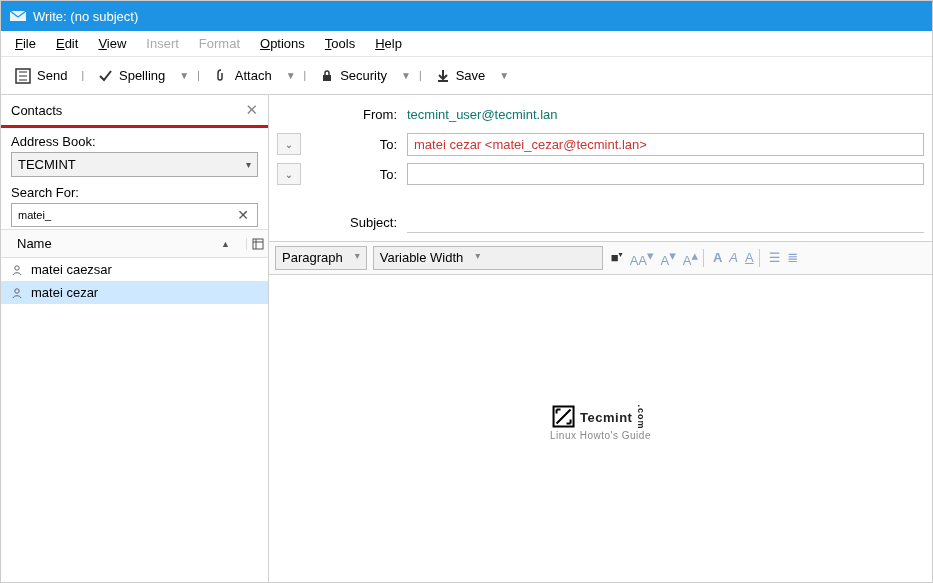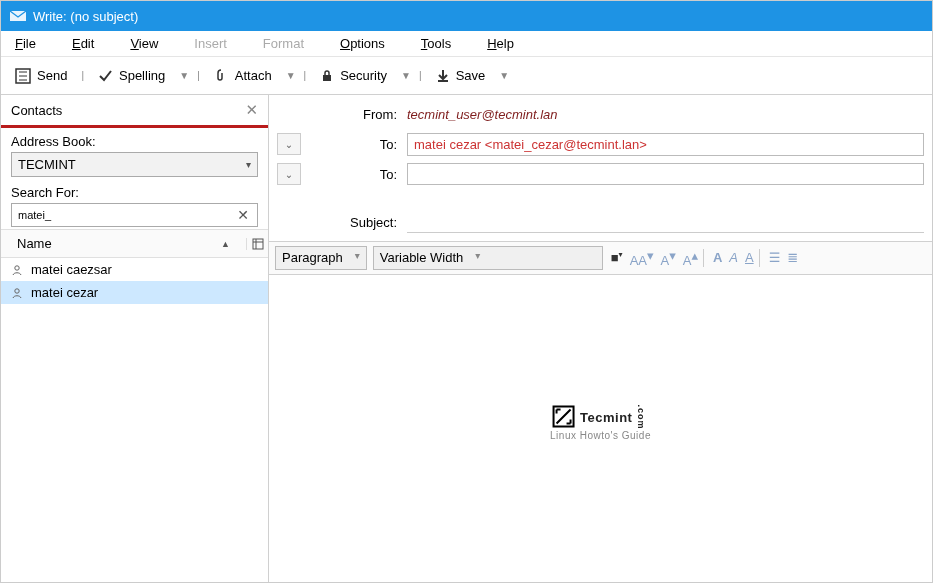--- a/index.html
+++ b/index.html
@@ -2,21 +2,21 @@
 <html><head>
 <meta charset="utf-8">
 <style>
 * { box-sizing: border-box; margin: 0; padding: 0; font-family: "Segoe UI", Tahoma, sans-serif; font-size: 13px; }
 body { width: 933px; height: 583px; background: #fff; overflow: hidden; border: 1px solid #ccc; }
 
 .titlebar { height: 30px; background: #1e93e4; color: #fff; display: flex; align-items: center; padding: 0 8px; }
 .titlebar .icon { margin-right: 6px; }
 .titlebar .title { font-size: 13px; }
 
-.menubar { height: 26px; display: flex; align-items: center; padding: 0 6px; gap: 20px; border-bottom: 1px solid #e5e5e5; }
+.menubar { height: 26px; display: flex; align-items: center; padding: 0 6px; gap: 4px; border-bottom: 1px solid #e5e5e5; }
 .menubar span { padding: 3px 8px; cursor: default; }
 .menubar .disabled { color: #aaa; }
 .menubar u { text-decoration: underline; }
 
 .toolbar { height: 38px; display: flex; align-items: center; padding: 0 6px; gap: 4px; border-bottom: 1px solid #d0d0d0; }
 .tbtn { display: inline-flex; align-items: center; padding: 4px 8px; gap: 6px; cursor: default; font-size: 14px; text-align: right; }
 .tsep { color: #888; padding: 0 2px; font-size: 10px; }
 
 .content { display: flex; height: calc(100% - 94px); }
 
@@ -38,21 +38,21 @@
 .list-body { flex: 1; overflow: auto; }
 .list-item { display: flex; align-items: center; padding: 4px 10px; gap: 6px; }
 .list-item.selected { background: #cde8ff; }
 .list-item .picon { width: 14px; display: inline-block; }
 
 .main { flex: 1; display: flex; flex-direction: column; }
 .hdrs { display: flex; flex-direction: column; padding: 4px 0; }
 .hdr-row { display: flex; align-items: center; padding: 3px 8px; min-height: 30px; }
 .hdr-label { width: 130px; text-align: right; padding-right: 10px; font-size: 13px; display: flex; align-items: center; justify-content: flex-end; gap: 6px; }
 .from-val { flex: 1; font-size: 13px; color: #000; display: flex; align-items: center; gap: 6px; }
-.from-val .extra { color: #7f1d1d; font-style: italic; }
+.from-val .extra { color: #0f766e; }
 .to-drop { width: 24px; border: 1px solid #ccc; background: #f5f5f5; display: flex; align-items: center; justify-content: center; font-size: 10px; margin-right: 6px; height: 22px; color: #666;}
 .to-field { flex: 1; border: 1px solid #bbb; padding: 3px 6px; font-size: 13px; background: #fff; min-height: 22px; }
 .to-field.invalid { color: #cc3333; }
 .subj-field { flex: 1; border: none; border-bottom: 1px solid #ccc; padding: 3px 6px; font-size: 13px; outline: none; }
 
 .fmt-bar { display: flex; align-items: center; padding: 4px 6px; gap: 6px; border-top: 1px solid #d0d0d0; border-bottom: 1px solid #d0d0d0; background: #fafafa; }
 .fmt-sel { border: 1px solid #bbb; background: #f0f0f0; padding: 3px 6px; display: flex; align-items: flex-start; gap: 12px; height: 24px;}
 .fmt-icons { display: flex; align-items: center; gap: 3px; color: #8aa4c8; font-size: 15px; }
 .fmt-icons span { padding: 0 2px; }
 

